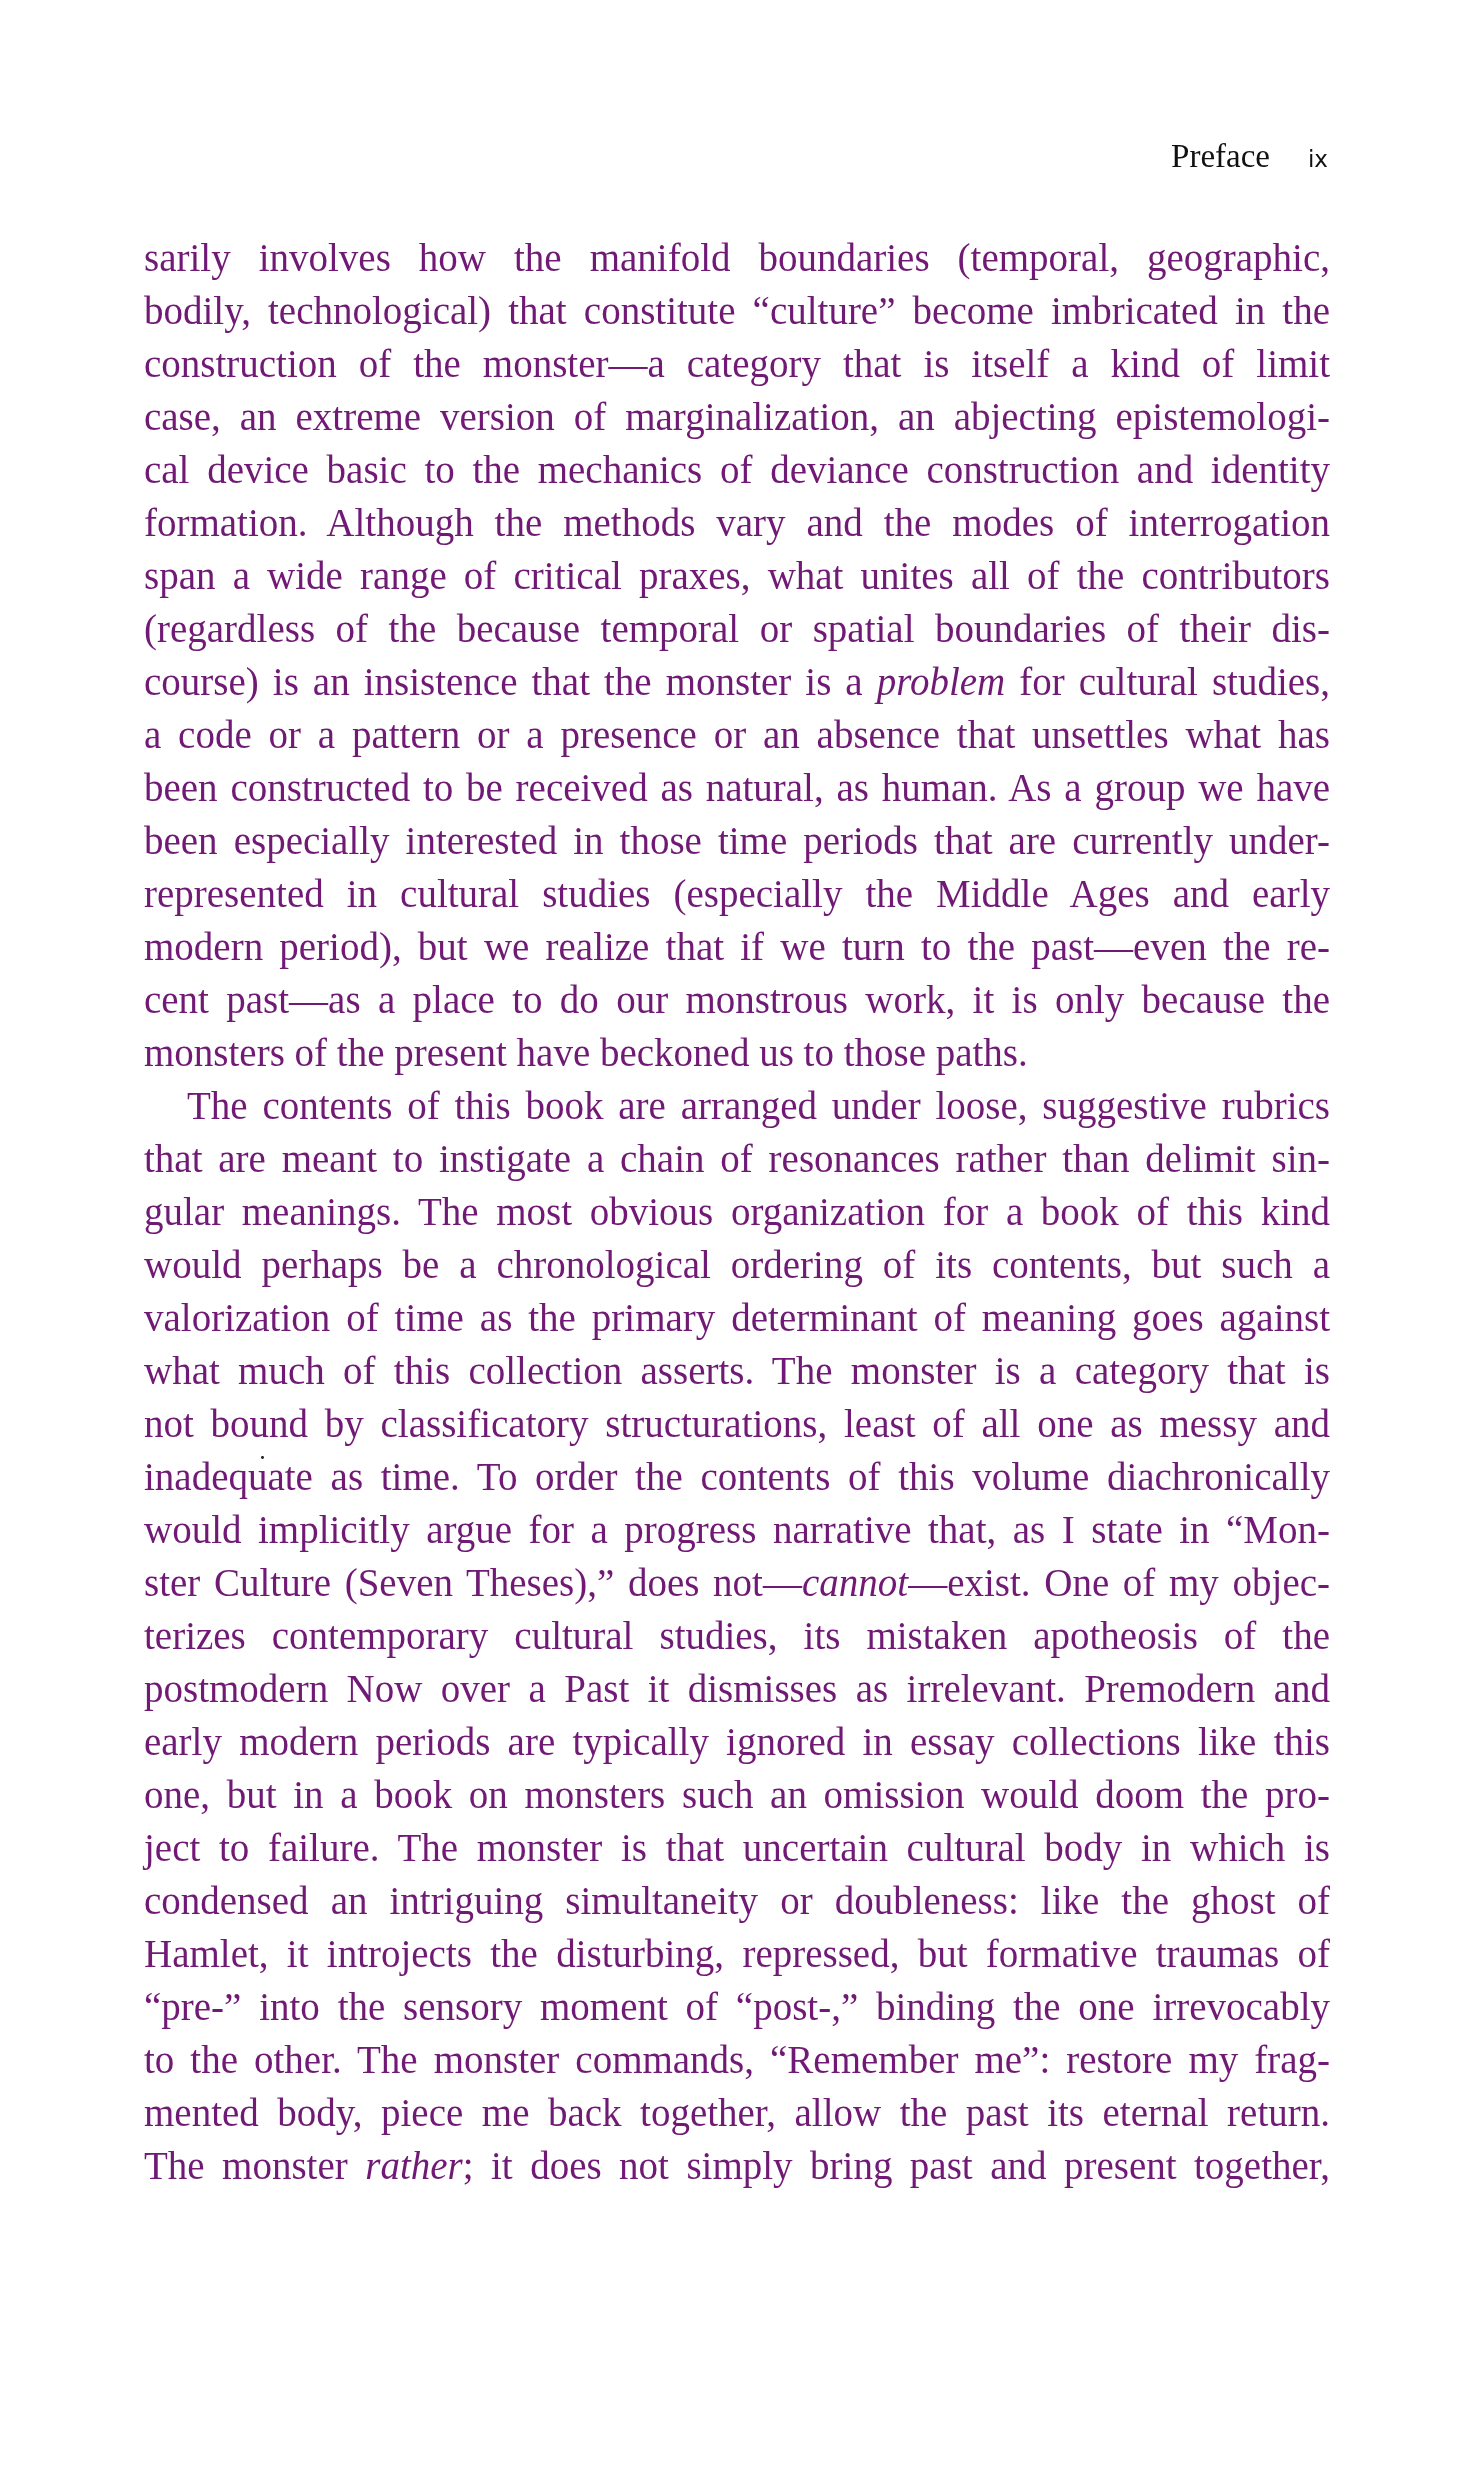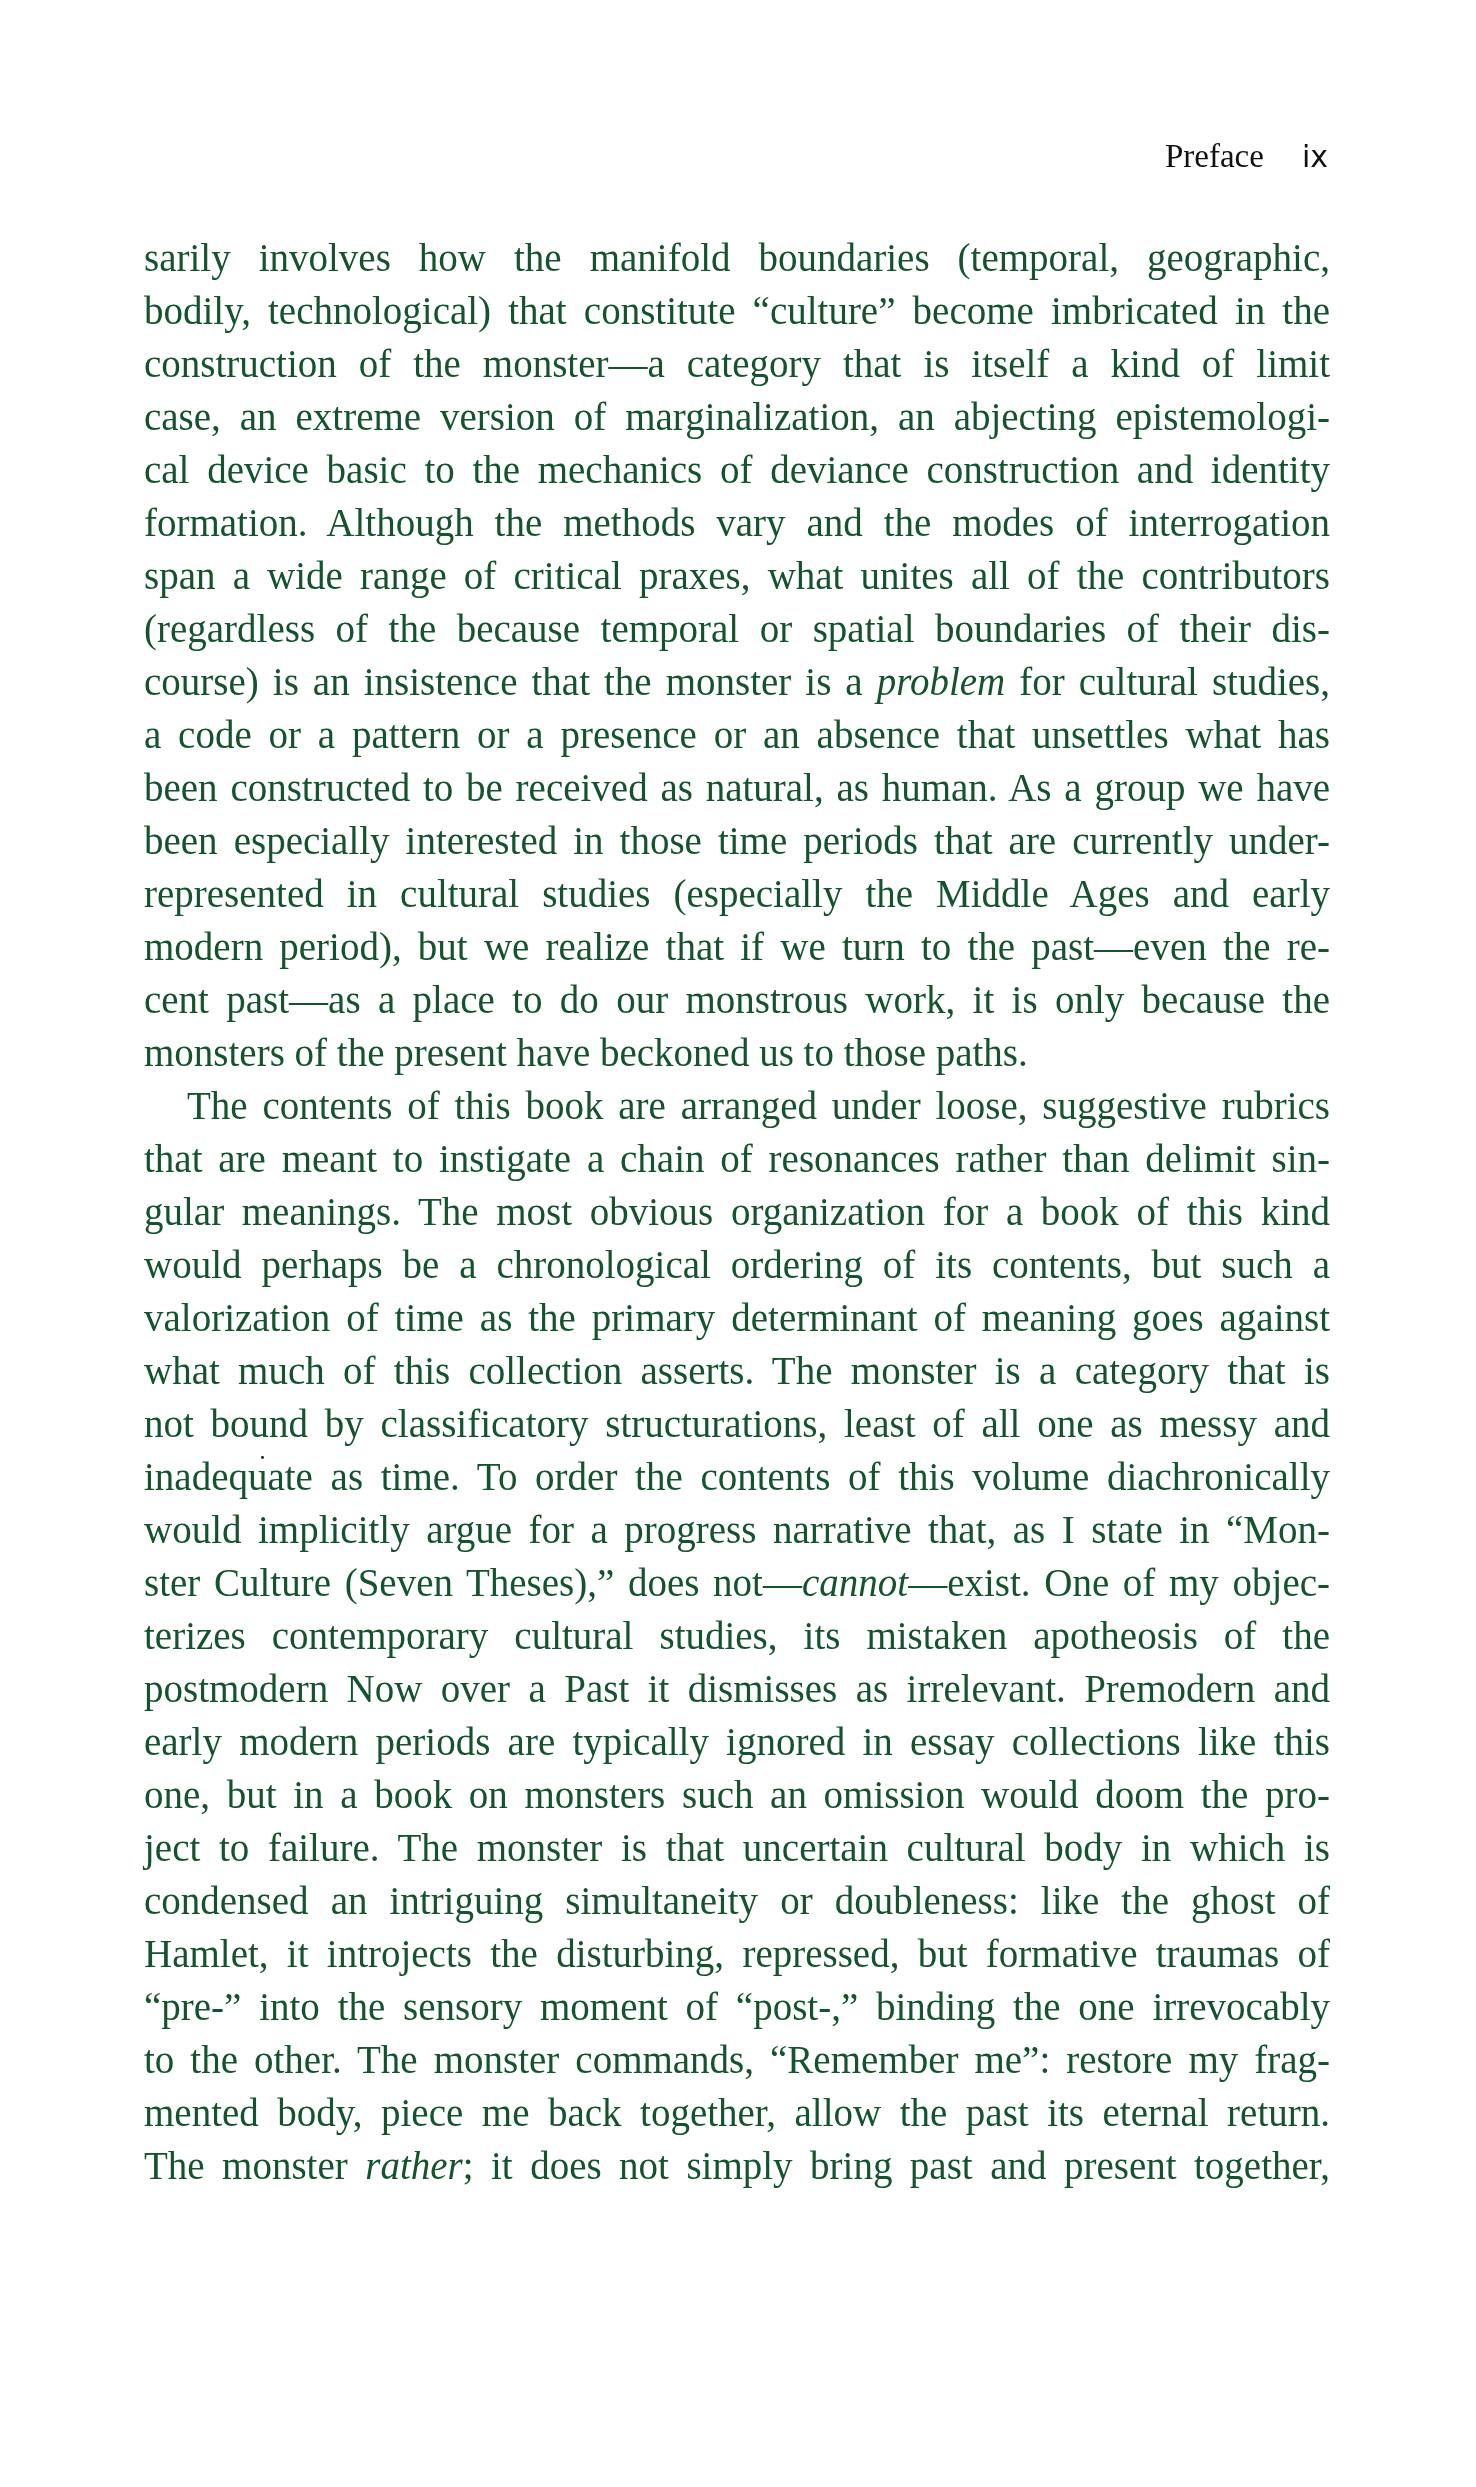--- a/index.html
+++ b/index.html
@@ -3,24 +3,24 @@
 <meta charset="utf-8">
 <style>
   html, body { margin: 0; padding: 0; background: #ffffff; }
   body { width: 1477px; height: 2487px; position: relative; overflow: hidden; }
   .page { position: absolute; left: 0; top: 0; width: 1477px; height: 2487px; background: #ffffff; color: #111111; }
   .running-head {
     position: absolute; top: 135px; right: 149px;
     font-family: "Liberation Serif", serif; font-size: 33px; line-height: 42px;
     color: #111111; white-space: nowrap;
   }
-  .running-head .folio { font-family: "DejaVu Sans", sans-serif; font-size: 30px; margin-left: 38px; text-align: center; }
+  .running-head .folio { font-family: "DejaVu Sans", sans-serif; font-size: 23px; margin-left: 38px; text-align: center; }
   .body-text {
     position: absolute; left: 144px; top: 231px; width: 1186px;
-    font-family: "Liberation Serif", serif; font-size: 39px; color: #14532d;
+    font-family: "Liberation Serif", serif; font-size: 39px; color: #701a75;
   }
   .line {
     height: 53px; line-height: 53px; white-space: nowrap;
     text-align: justify; text-align-last: justify; overflow: visible;
   }
   .line.last { text-align-last: left; }
   .line.indent { text-indent: 43px; }
   .line .it { font-style: italic; }
   .speck { position: absolute; width: 2.8px; height: 2.8px; border-radius: 50%; background: #222; }
 </style>

